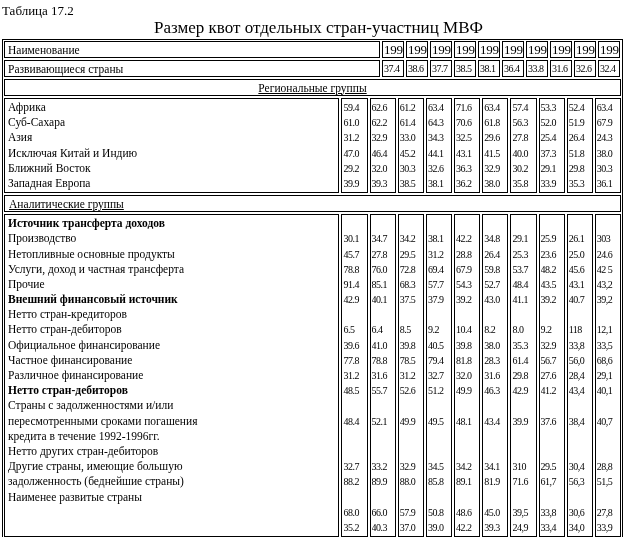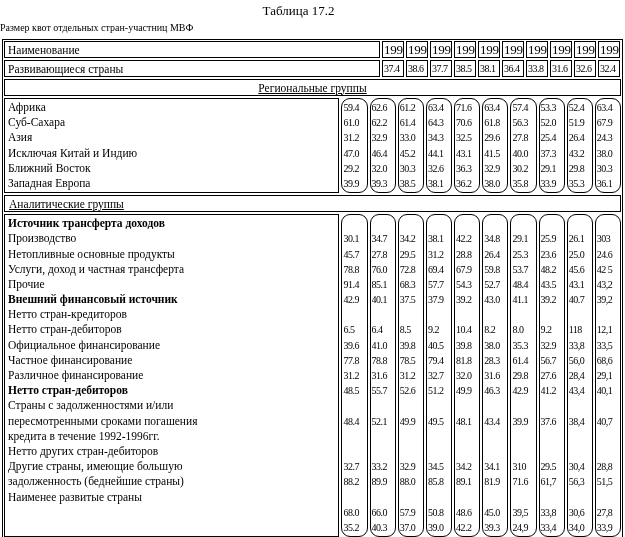--- a/index.html
+++ b/index.html
@@ -1,39 +1,39 @@
 <!DOCTYPE html>
 <html><head>
 <meta charset="utf-8">
 <style>
   html,body{margin:0;padding:0;background:#ffffff;}
   .page{
     width:625px;height:537px;background:#ffffff;color:#000;
     font-family:"Liberation Serif","DejaVu Serif",serif;
     position:relative;overflow:hidden;
   }
-  .caption{font-size:13px;line-height:15px;text-align:center;padding:3px 30px 0 2px;}
-  .title{font-size:10px;line-height:17px;text-align:left;margin-top:1px;}
+  .caption{font-size:13px;line-height:15px;text-align:left;padding:3px 30px 0 2px;}
+  .title{font-size:17px;line-height:17px;text-align:center;margin-top:1px;margin-left:12px;}
   .tbl{margin:3px 2px 0 2px;border:1.5px solid #000;padding:1px;background:#fff;}
   .trow{display:flex;column-gap:2px;margin-top:2px;}
   .trow:first-child{margin-top:0;}
   .cell{border:1px solid #000;box-sizing:border-box;background:#fff;overflow:hidden;}
   
   .cells-row .cell{height:17px;display:flex;align-items:center;}
   .lab{width:376px;padding-left:3px;font-size:11.5px;white-space:nowrap;}
   .num{width:22px;padding-left:1px;font-size:10px;letter-spacing:-0.5px;white-space:nowrap;}
   .yr{font-size:13px;letter-spacing:-0.3px;}
   
   .band-row .cell{width:100%;height:17px;display:flex;align-items:center;font-size:11.5px;text-decoration:underline;}
   .band-center{justify-content:center;}
   .band-left{padding-left:4px;justify-content:flex-start;}
   
   .block-row .cell{padding-top:1px;padding-bottom:1px;}
   .labcol{width:376px;padding-left:3px;}
-  .vcol{width:29px;padding-left:1px;border-radius:9px;}
+  .vcol{width:29px;padding-left:1px;}
   .line{height:15.2px;line-height:15.2px;font-size:11.5px;white-space:nowrap;overflow:hidden;}
   .vcol .line{font-size:10px;letter-spacing:-0.5px;}
   .bold{font-weight:bold;}
 </style>
 </head>
 <body>
 
 <div class="page">
   <div class="caption">Таблица 17.2</div>
   <div class="title">Размер квот отдельных стран-участниц МВФ</div>
@@ -137,21 +137,21 @@
           <div class="line">52.0</div>
           <div class="line">25.4</div>
           <div class="line">37.3</div>
           <div class="line">29.1</div>
           <div class="line">33.9</div>
         </div>
         <div class="cell vcol">
           <div class="line">52.4</div>
           <div class="line">51.9</div>
           <div class="line">26.4</div>
-          <div class="line">43.2</div>
+          <div class="line">51.8</div>
           <div class="line">29.8</div>
           <div class="line">35.3</div>
         </div>
         <div class="cell vcol">
           <div class="line">63.4</div>
           <div class="line">67.9</div>
           <div class="line">24.3</div>
           <div class="line">38.0</div>
           <div class="line">30.3</div>
           <div class="line">36.1</div>

